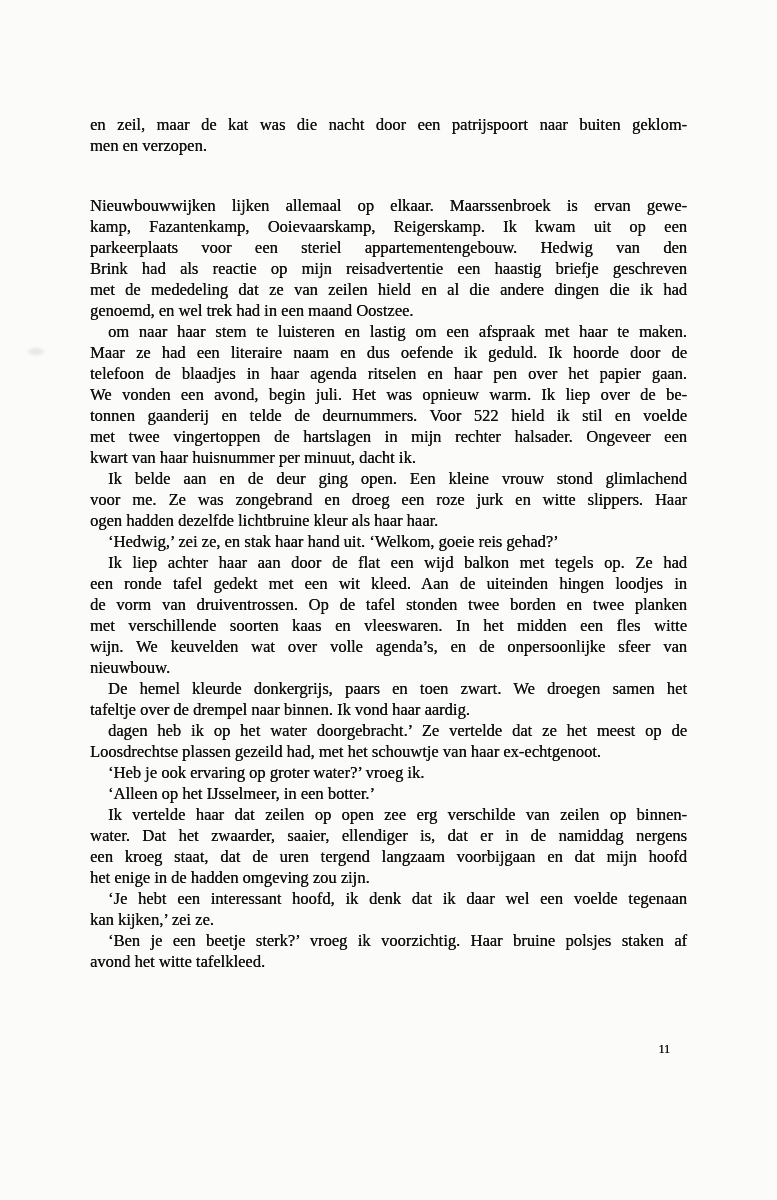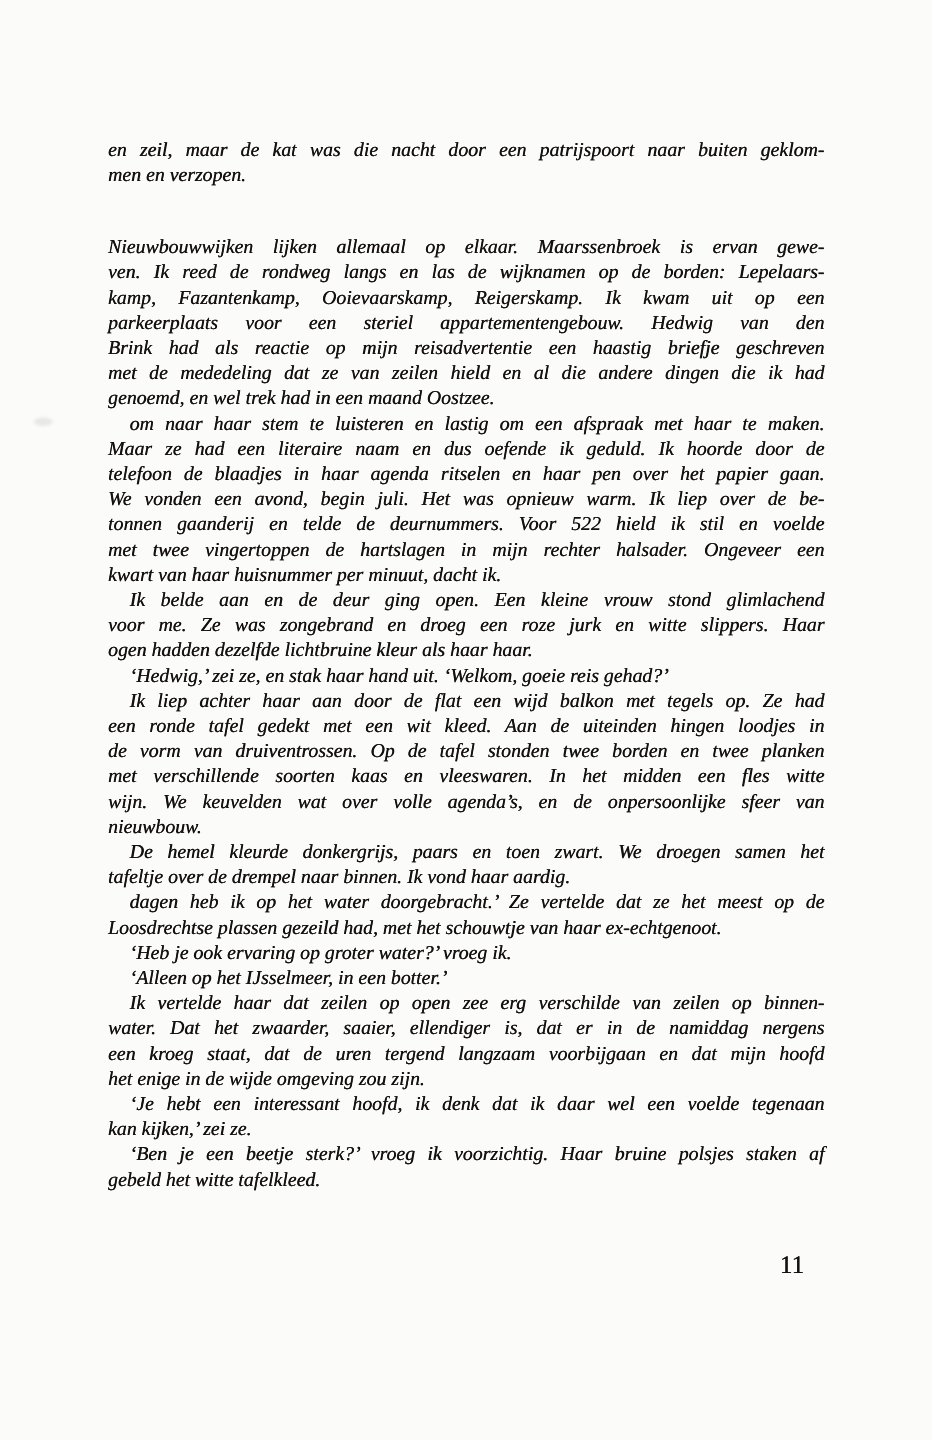--- a/index.html
+++ b/index.html
@@ -30,21 +30,20 @@
     left: 90px;
     top: 114px;
     width: 597px;
     font-size: 16.5px;
     line-height: 21px;
     text-shadow: 0.25px 0 0 currentColor;
   }
   .para {
     margin: 0;
     padding: 0;
-    font-style: italic;
   }
   .para.break {
     margin-top: 39px;
   }
   .line {
     text-align: justify;
     text-align-last: justify;
     white-space: normal;
   }
   .line.last {
@@ -52,37 +51,36 @@
   }
   .para.indent .line:first-child {
     text-indent: 18px;
   }
   .page-number {
     position: absolute;
     left: 630px;
     top: 1042px;
     width: 40px;
     text-align: right;
-    font-size: 21px;
+    font-size: 12px;
     text-shadow: 0.3px 0 0 currentColor;
   }
 </style>
 </head>
 <body>
 
 <div>
   <div class="scan-artifact"></div>
   <div class="text-block" id="text-block">
       <div class="para">
         <div class="line">en zeil, maar de kat was die nacht door een patrijspoort naar buiten geklom-</div>
         <div class="line last">men en verzopen.</div>
       </div>
       <div class="para break">
         <div class="line">Nieuwbouwwijken lijken allemaal op elkaar. Maarssenbroek is ervan gewe-</div>
-        <div class="line">ven. Ik reed de rondweg langs en las de wijknamen op de borden: Lepelaars-</div>
         <div class="line">kamp, Fazantenkamp, Ooievaarskamp, Reigerskamp. Ik kwam uit op een</div>
         <div class="line">parkeerplaats voor een steriel appartementengebouw. Hedwig van den</div>
         <div class="line">Brink had als reactie op mijn reisadvertentie een haastig briefje geschreven</div>
         <div class="line">met de mededeling dat ze van zeilen hield en al die andere dingen die ik had</div>
         <div class="line last">genoemd, en wel trek had in een maand Oostzee.</div>
       </div>
       <div class="para indent">
         <div class="line">om naar haar stem te luisteren en lastig om een afspraak met haar te maken.</div>
         <div class="line">Maar ze had een literaire naam en dus oefende ik geduld. Ik hoorde door de</div>
         <div class="line">telefoon de blaadjes in haar agenda ritselen en haar pen over het papier gaan.</div>
@@ -118,25 +116,25 @@
       <div class="para indent">
         <div class="line last">‘Heb je ook ervaring op groter water?’ vroeg ik.</div>
       </div>
       <div class="para indent">
         <div class="line last">‘Alleen op het IJsselmeer, in een botter.’</div>
       </div>
       <div class="para indent">
         <div class="line">Ik vertelde haar dat zeilen op open zee erg verschilde van zeilen op binnen-</div>
         <div class="line">water. Dat het zwaarder, saaier, ellendiger is, dat er in de namiddag nergens</div>
         <div class="line">een kroeg staat, dat de uren tergend langzaam voorbijgaan en dat mijn hoofd</div>
-        <div class="line last">het enige in de wijde omgeving zou zijn.</div>
+        <div class="line last">het enige in de hadden omgeving zou zijn.</div>
       </div>
       <div class="para indent">
         <div class="line">‘Je hebt een interessant hoofd, ik denk dat ik daar wel een voelde tegenaan</div>
         <div class="line last">kan kijken,’ zei ze.</div>
       </div>
       <div class="para indent">
         <div class="line">‘Ben je een beetje sterk?’ vroeg ik voorzichtig. Haar bruine polsjes staken af</div>
-        <div class="line last">gebeld het witte tafelkleed.</div>
+        <div class="line last">avond het witte tafelkleed.</div>
       </div>
     </div>
   <div class="page-number">11</div>
 </div>
 
 </body></html>

